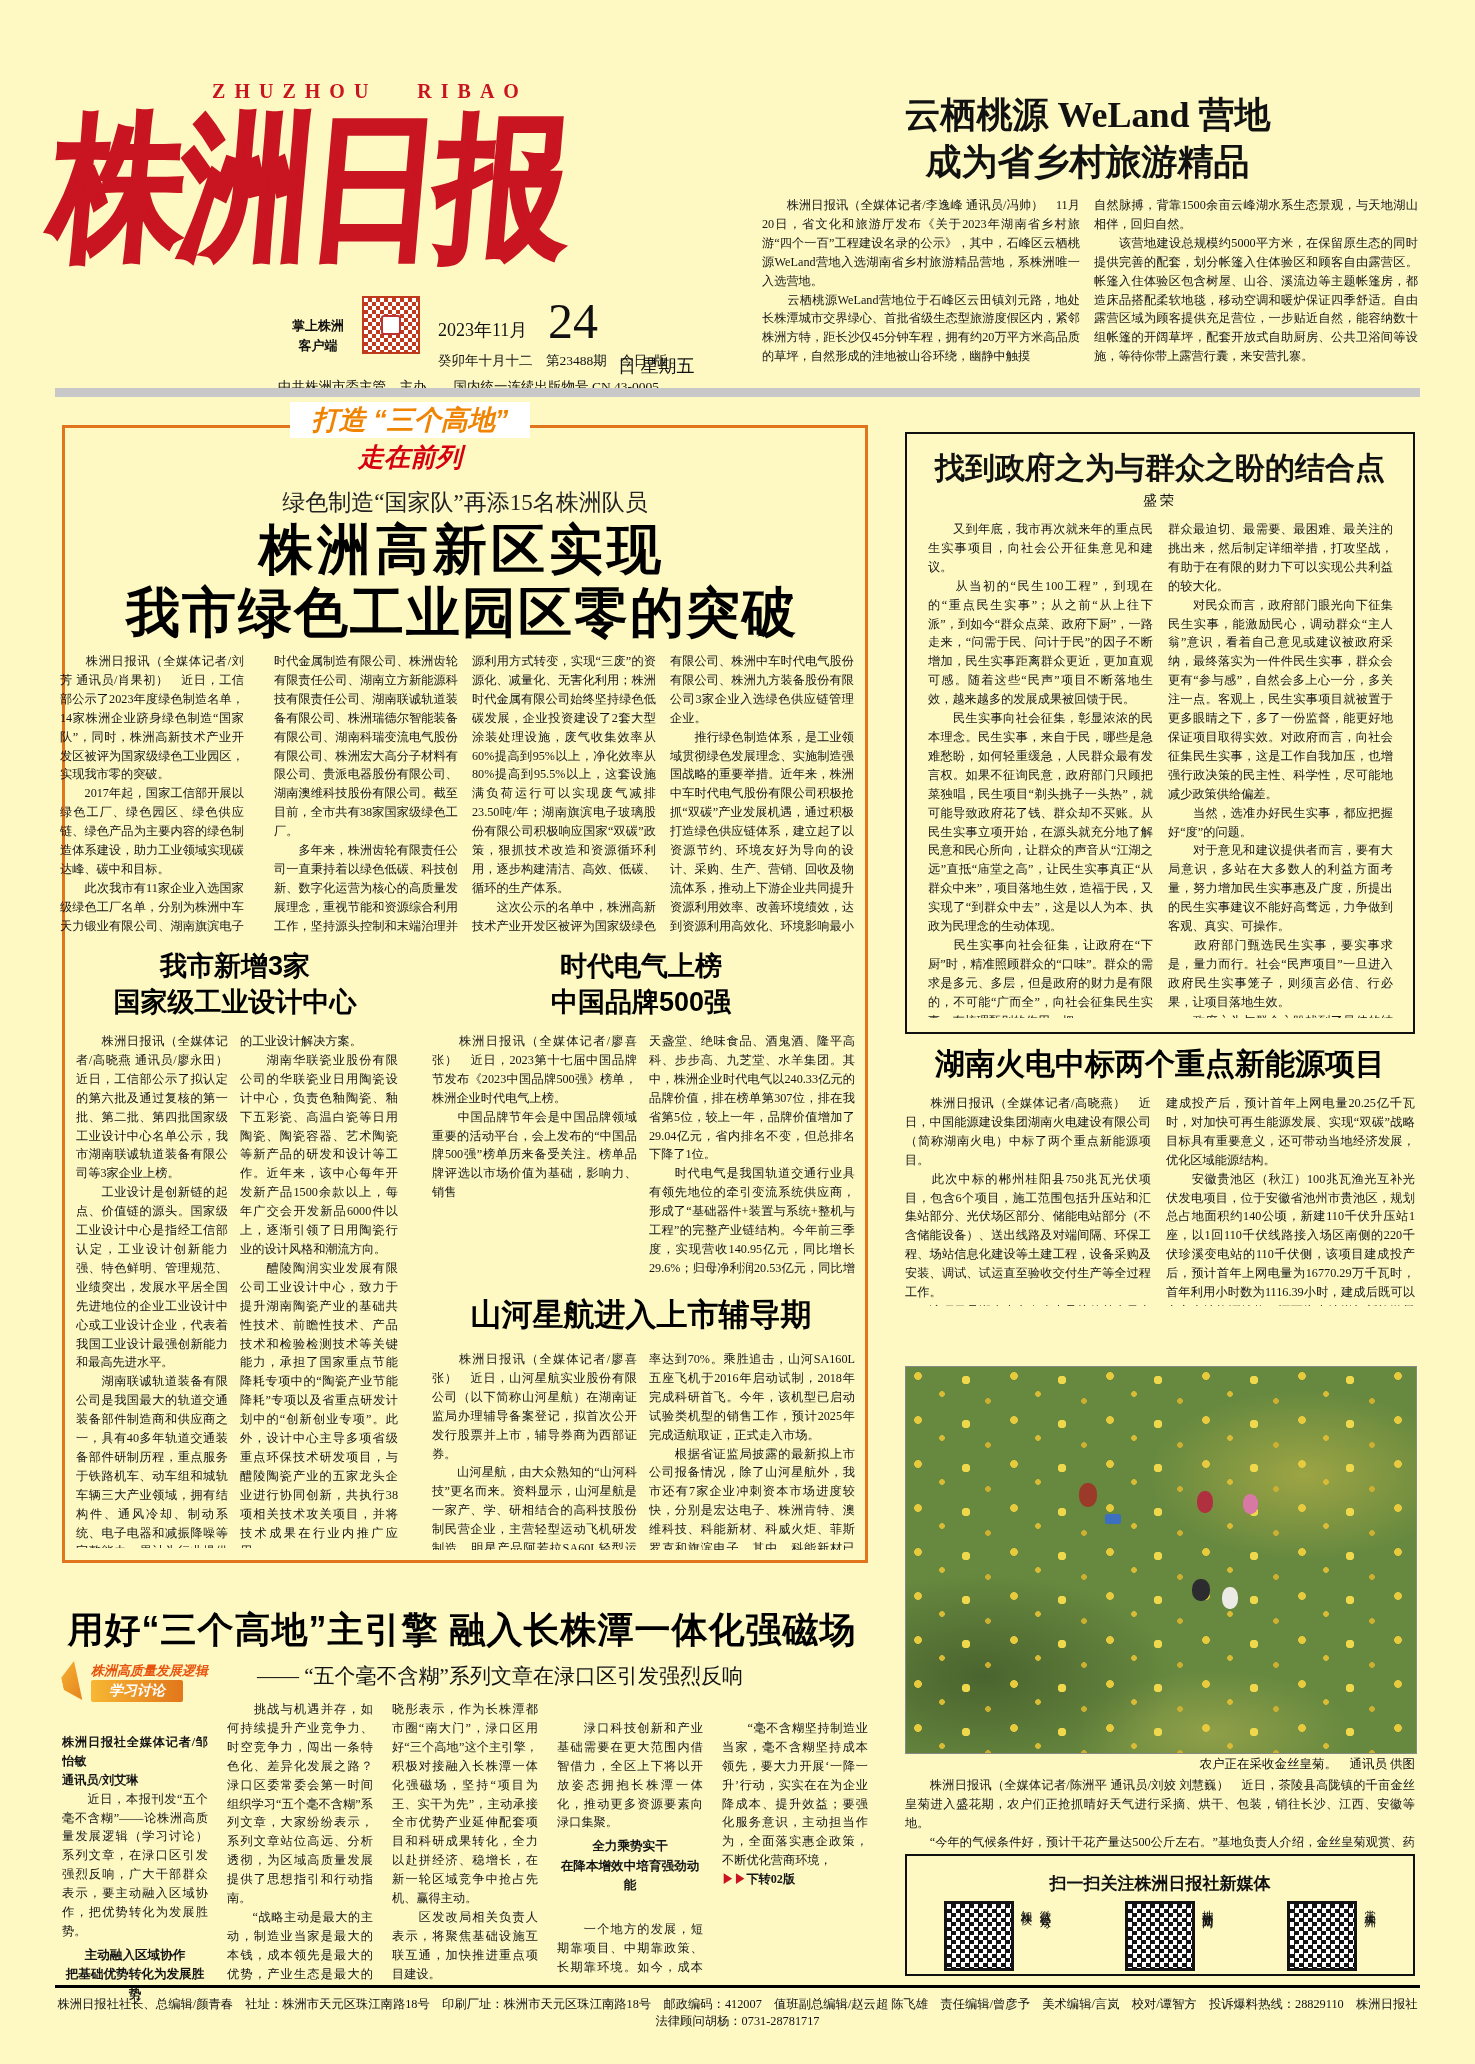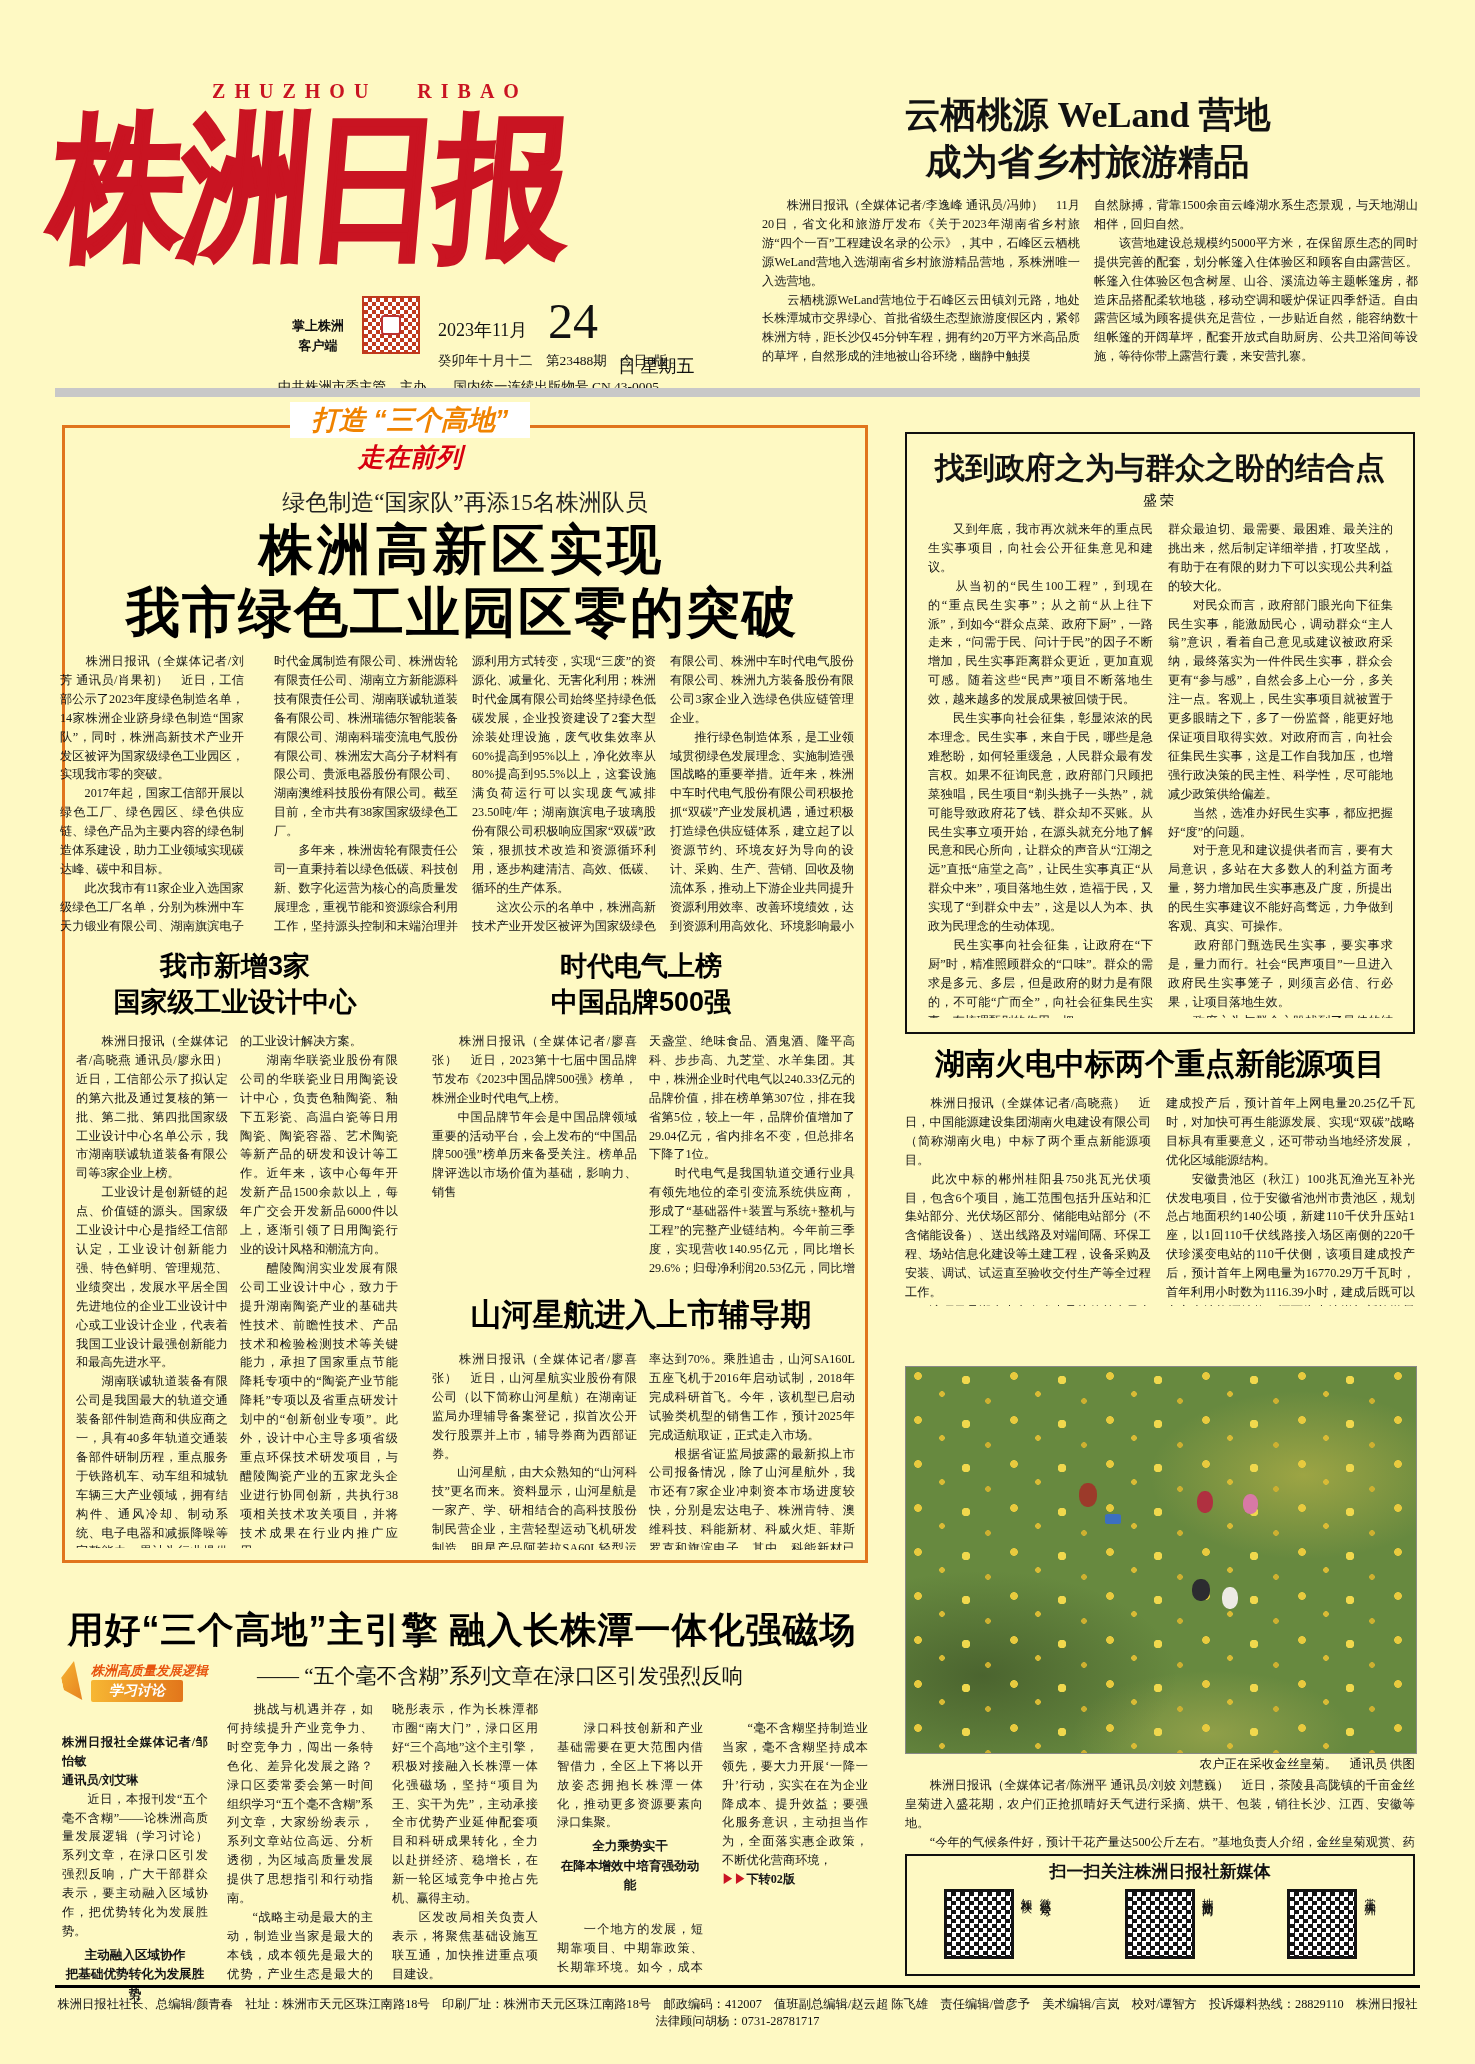--- a/index.html
+++ b/index.html
@@ -150,21 +150,21 @@
     <span class="person" style="left:57%;top:32%;width:16px;height:22px;background:#b03040;"></span>
     <span class="person" style="left:66%;top:33%;width:15px;height:20px;background:#d879a5;"></span>
     <span class="person" style="left:56%;top:55%;width:18px;height:22px;background:#2c2c30;"></span>
     <span class="person" style="left:62%;top:57%;width:16px;height:22px;background:#eceae4;"></span>
   </div>
   <div class="abs" style="left:905px;top:1756px;width:510px;font-size:12.5px;text-align:right;">农户正在采收金丝皇菊。　通讯员 供图</div>
   <div class="abs col" style="left:905px;top:1776px;width:510px;height:74px;">　　株洲日报讯（全媒体记者/陈洲平 通讯员/刘姣 刘慧巍）　近日，茶陵县高陇镇的千亩金丝皇菊进入盛花期，农户们正抢抓晴好天气进行采摘、烘干、包装，销往长沙、江西、安徽等地。
 　　“今年的气候条件好，预计干花产量达500公斤左右。”基地负责人介绍，金丝皇菊观赏、药用价值高，既扮靓了乡村，也鼓起了村民的钱袋子，成为当地名副其实的“致富花”。</div>
 
   <div class="abs" style="left:905px;top:1854px;width:510px;height:122px;border:2px solid #111;box-sizing:border-box;">
-    <div class="ctr" style="font-size:17px;font-weight:bold;margin-top:4px;">扫一扫关注株洲日报社新媒体</div>
+    <div class="ctr" style="font-size:17px;font-weight:bold;margin-top:16px;">扫一扫关注株洲日报社新媒体</div>
     <div style="display:flex;justify-content:space-around;margin-top:6px;">
       <div style="display:flex;gap:5px;">
         <span class="qr" style="width:70px;height:70px;display:inline-block;"></span>
         <span class="vert">知株侠</span>
         <span class="vert">微信公众号</span>
       </div>
       <div style="display:flex;gap:5px;">
         <span class="qr" style="width:70px;height:70px;display:inline-block;"></span>
         <span class="vert">株洲新闻网</span>
       </div>

